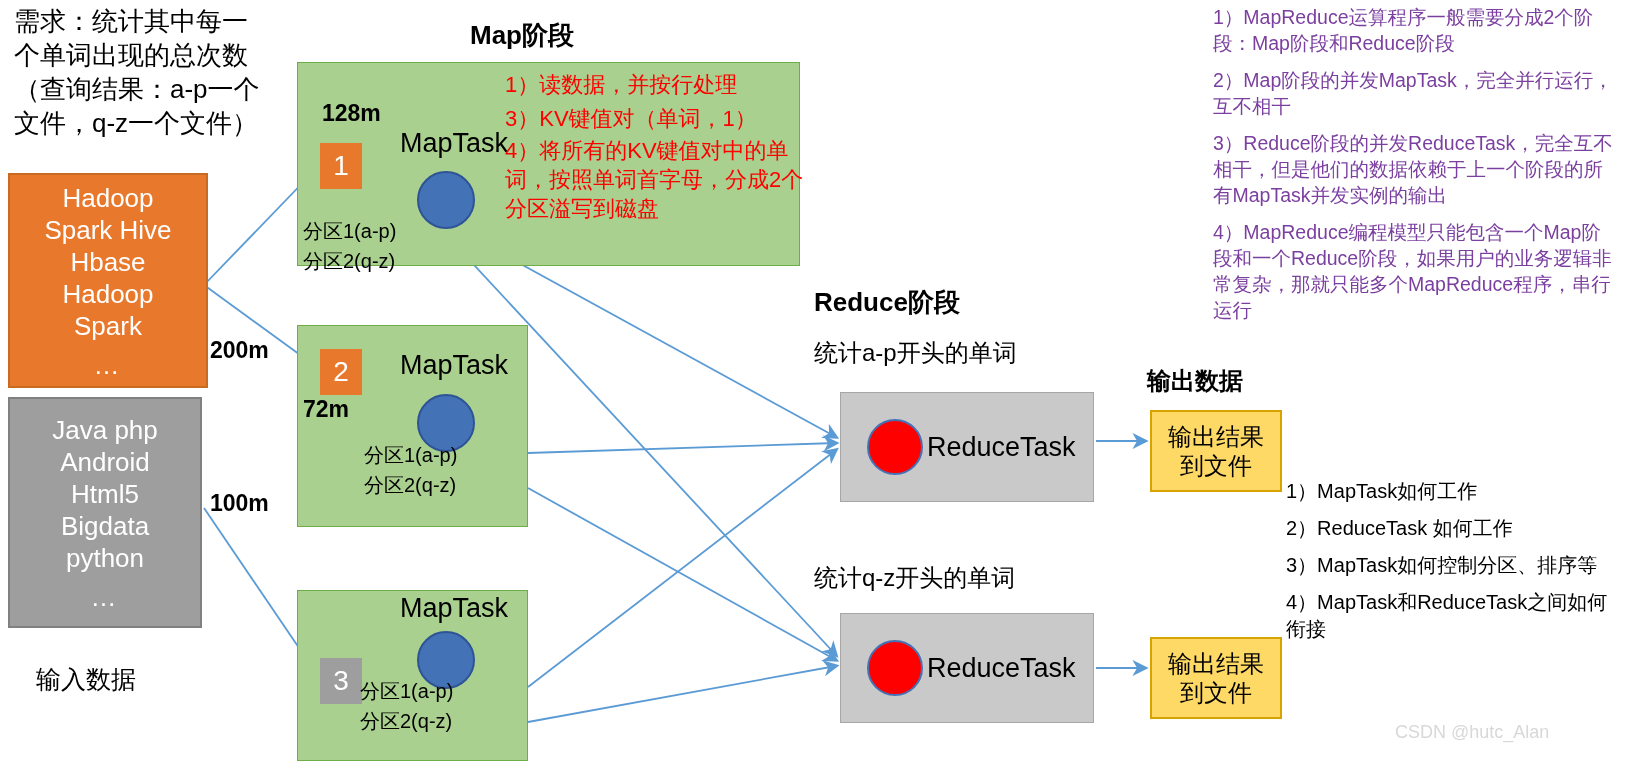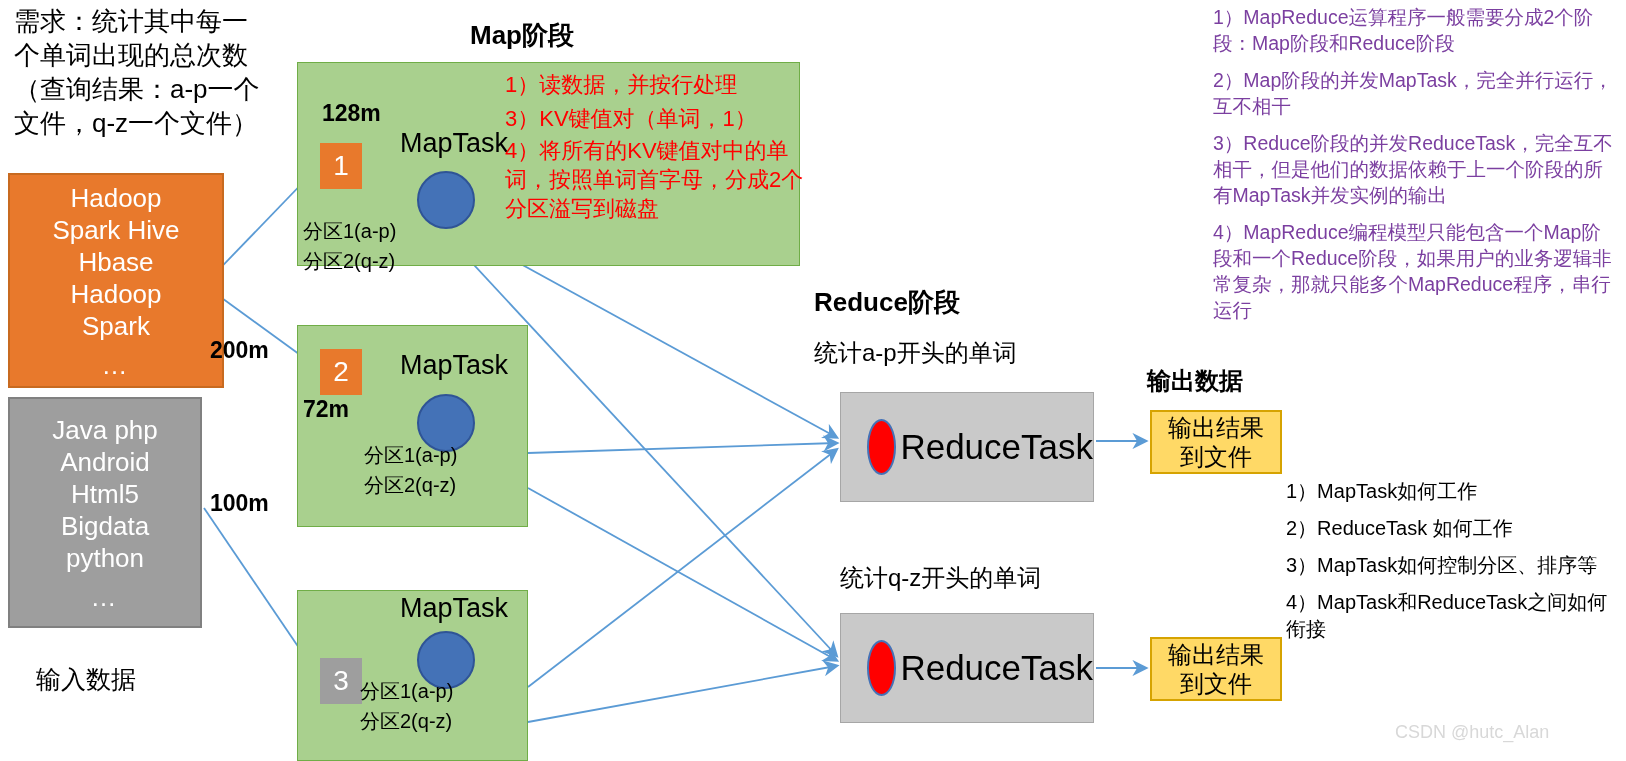--- a/index.html
+++ b/index.html
@@ -5,21 +5,21 @@
   html,body{margin:0;padding:0;background:#ffffff;}
   body{width:1626px;height:761px;position:relative;overflow:hidden;
        font-family:"Liberation Sans","DejaVu Sans",sans-serif;color:#000;}
   .abs{position:absolute;}
   svg.wires{position:absolute;left:0;top:0;width:1626px;height:761px;pointer-events:none;}
 
   
   #requirement{left:14px;top:4px;width:250px;font-size:26px;line-height:34px;color:#000;}
   .in-box{box-sizing:border-box;display:flex;flex-direction:column;align-items:center;
           justify-content:center;color:#ffffff;font-size:26px;line-height:32px;text-align:center;}
-  #input-orange{left:8px;top:173px;width:216px;height:215px;background:#E8792C;border:2px solid #C86A20;}
+  #input-orange{left:8px;top:173px;width:200px;height:215px;background:#E8792C;border:2px solid #C86A20;}
   #input-gray{left:8px;top:397px;width:194px;height:231px;background:#9E9E9E;border:2px solid #808080;}
   .dots{font-size:26px;line-height:30px;margin-top:8px;letter-spacing:3px;}
   #input-label{left:36px;top:663px;font-size:25px;font-weight:normal;}
 
   
   .size-lbl{font-size:23px;font-weight:bold;}
   #size-200{left:210px;top:337px;}
   #size-100{left:210px;top:490px;}
   #size-128{left:322px;top:100px;}
   #size-72{left:303px;top:396px;}
@@ -56,31 +56,31 @@
   #parts-3{left:360px;top:676px;}
 
   .redlist{color:#FF0000;font-size:22px;line-height:34px;}
   #map-red{left:505px;top:68px;width:300px;}
   #map-red .r4{line-height:29px;}
 
   
   #reduce-title{left:814px;top:285px;font-size:26px;font-weight:bold;}
   .rlabel{font-size:24px;}
   #reduce-cap-1{left:814px;top:337px;}
-  #reduce-cap-2{left:814px;top:562px;margin-left:26px;}
+  #reduce-cap-2{left:814px;top:562px;}
   .reduce-box{box-sizing:border-box;background:#C9C9C9;border:1px solid #A6A6A6;
               width:254px;height:110px;display:flex;align-items:center;}
   #reduce-box-1{left:840px;top:392px;}
   #reduce-box-2{left:840px;top:613px;}
   .red-circle{background:#FF0000;border:2px solid #4472B7;width:52px;height:52px;margin-left:26px;}
-  .reducetask-lbl{font-size:35px;margin-left:4px;}
+  .reducetask-lbl{font-size:27px;margin-left:4px;}
 
   #output-title{left:1147px;top:365px;font-size:24px;font-weight:bold;}
   .out-box{box-sizing:border-box;background:#FFD966;border:2px solid #D6A300;width:132px;
-           height:64px;display:flex;flex-direction:column;align-items:center;justify-content:center;
+           height:82px;display:flex;flex-direction:column;align-items:center;justify-content:center;
            font-size:24px;line-height:29px;}
   #out-box-1{left:1150px;top:410px;}
   #out-box-2{left:1150px;top:637px;}
 
   
   #notes{left:1213px;top:4px;width:406px;color:#7B3FA0;font-size:19.5px;line-height:26px;}
   #notes p{margin:0 0 11px 0;}
 
   
   #details{left:1286px;top:478px;width:340px;font-size:20px;line-height:27px;}

